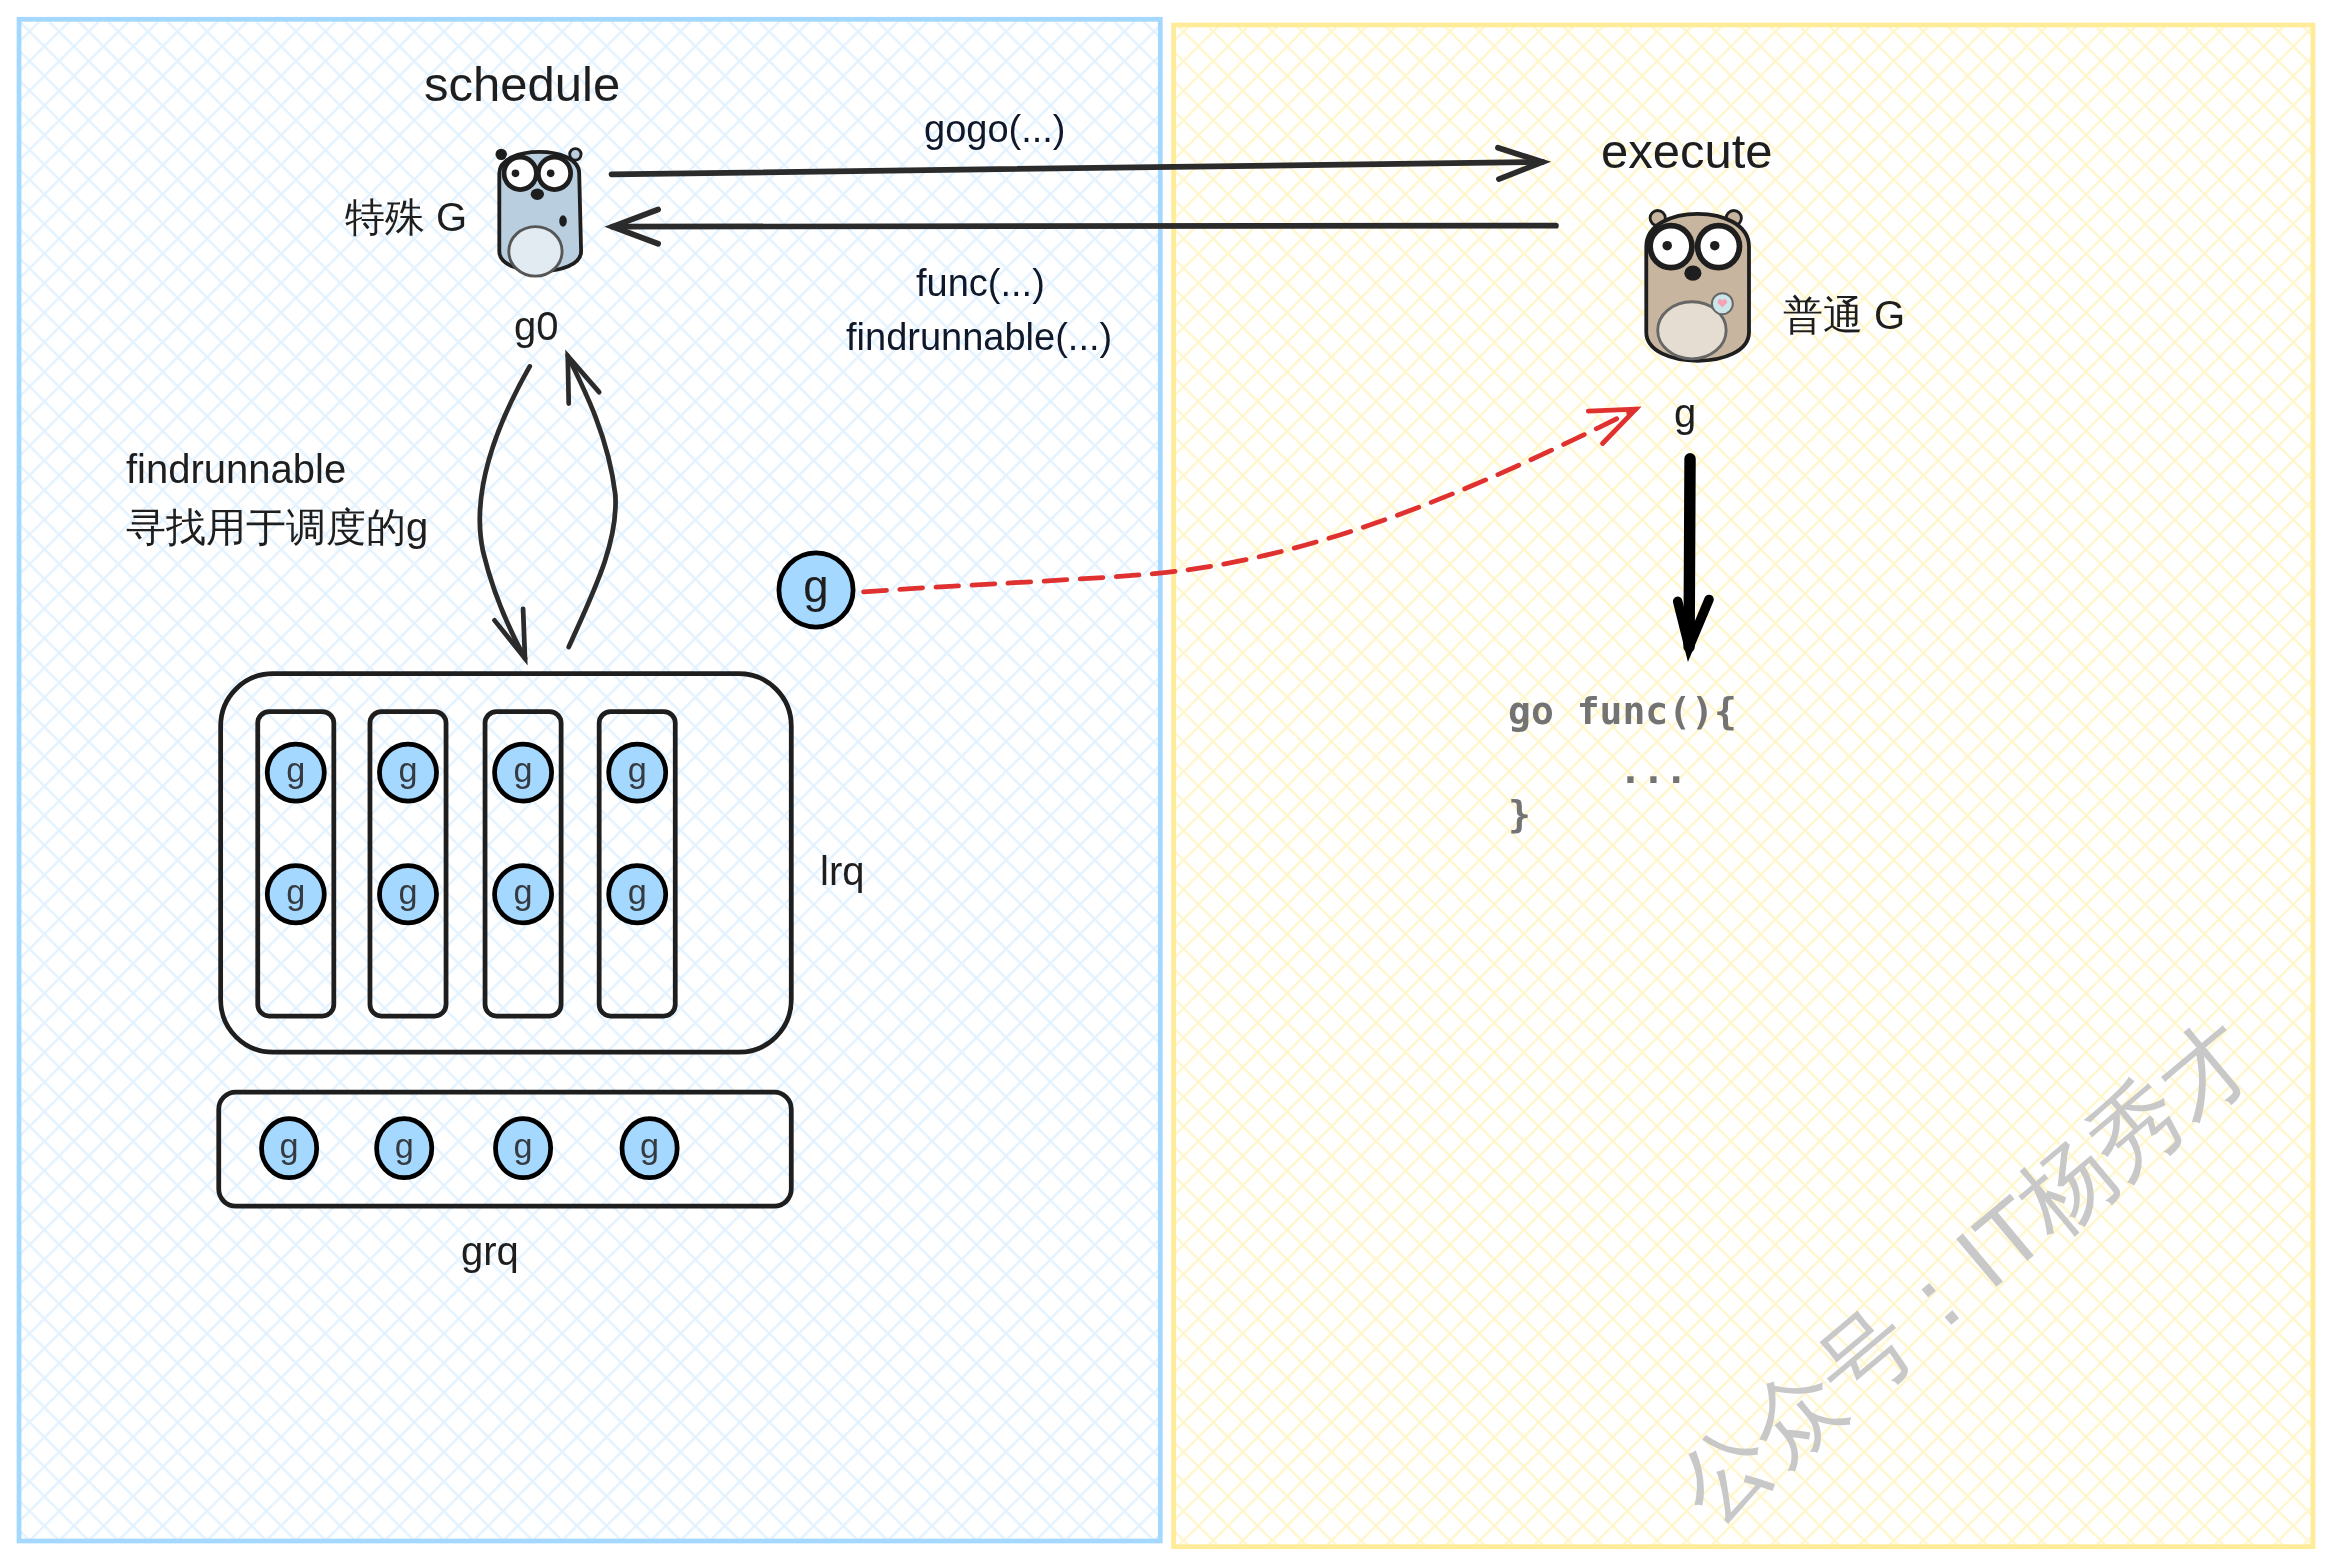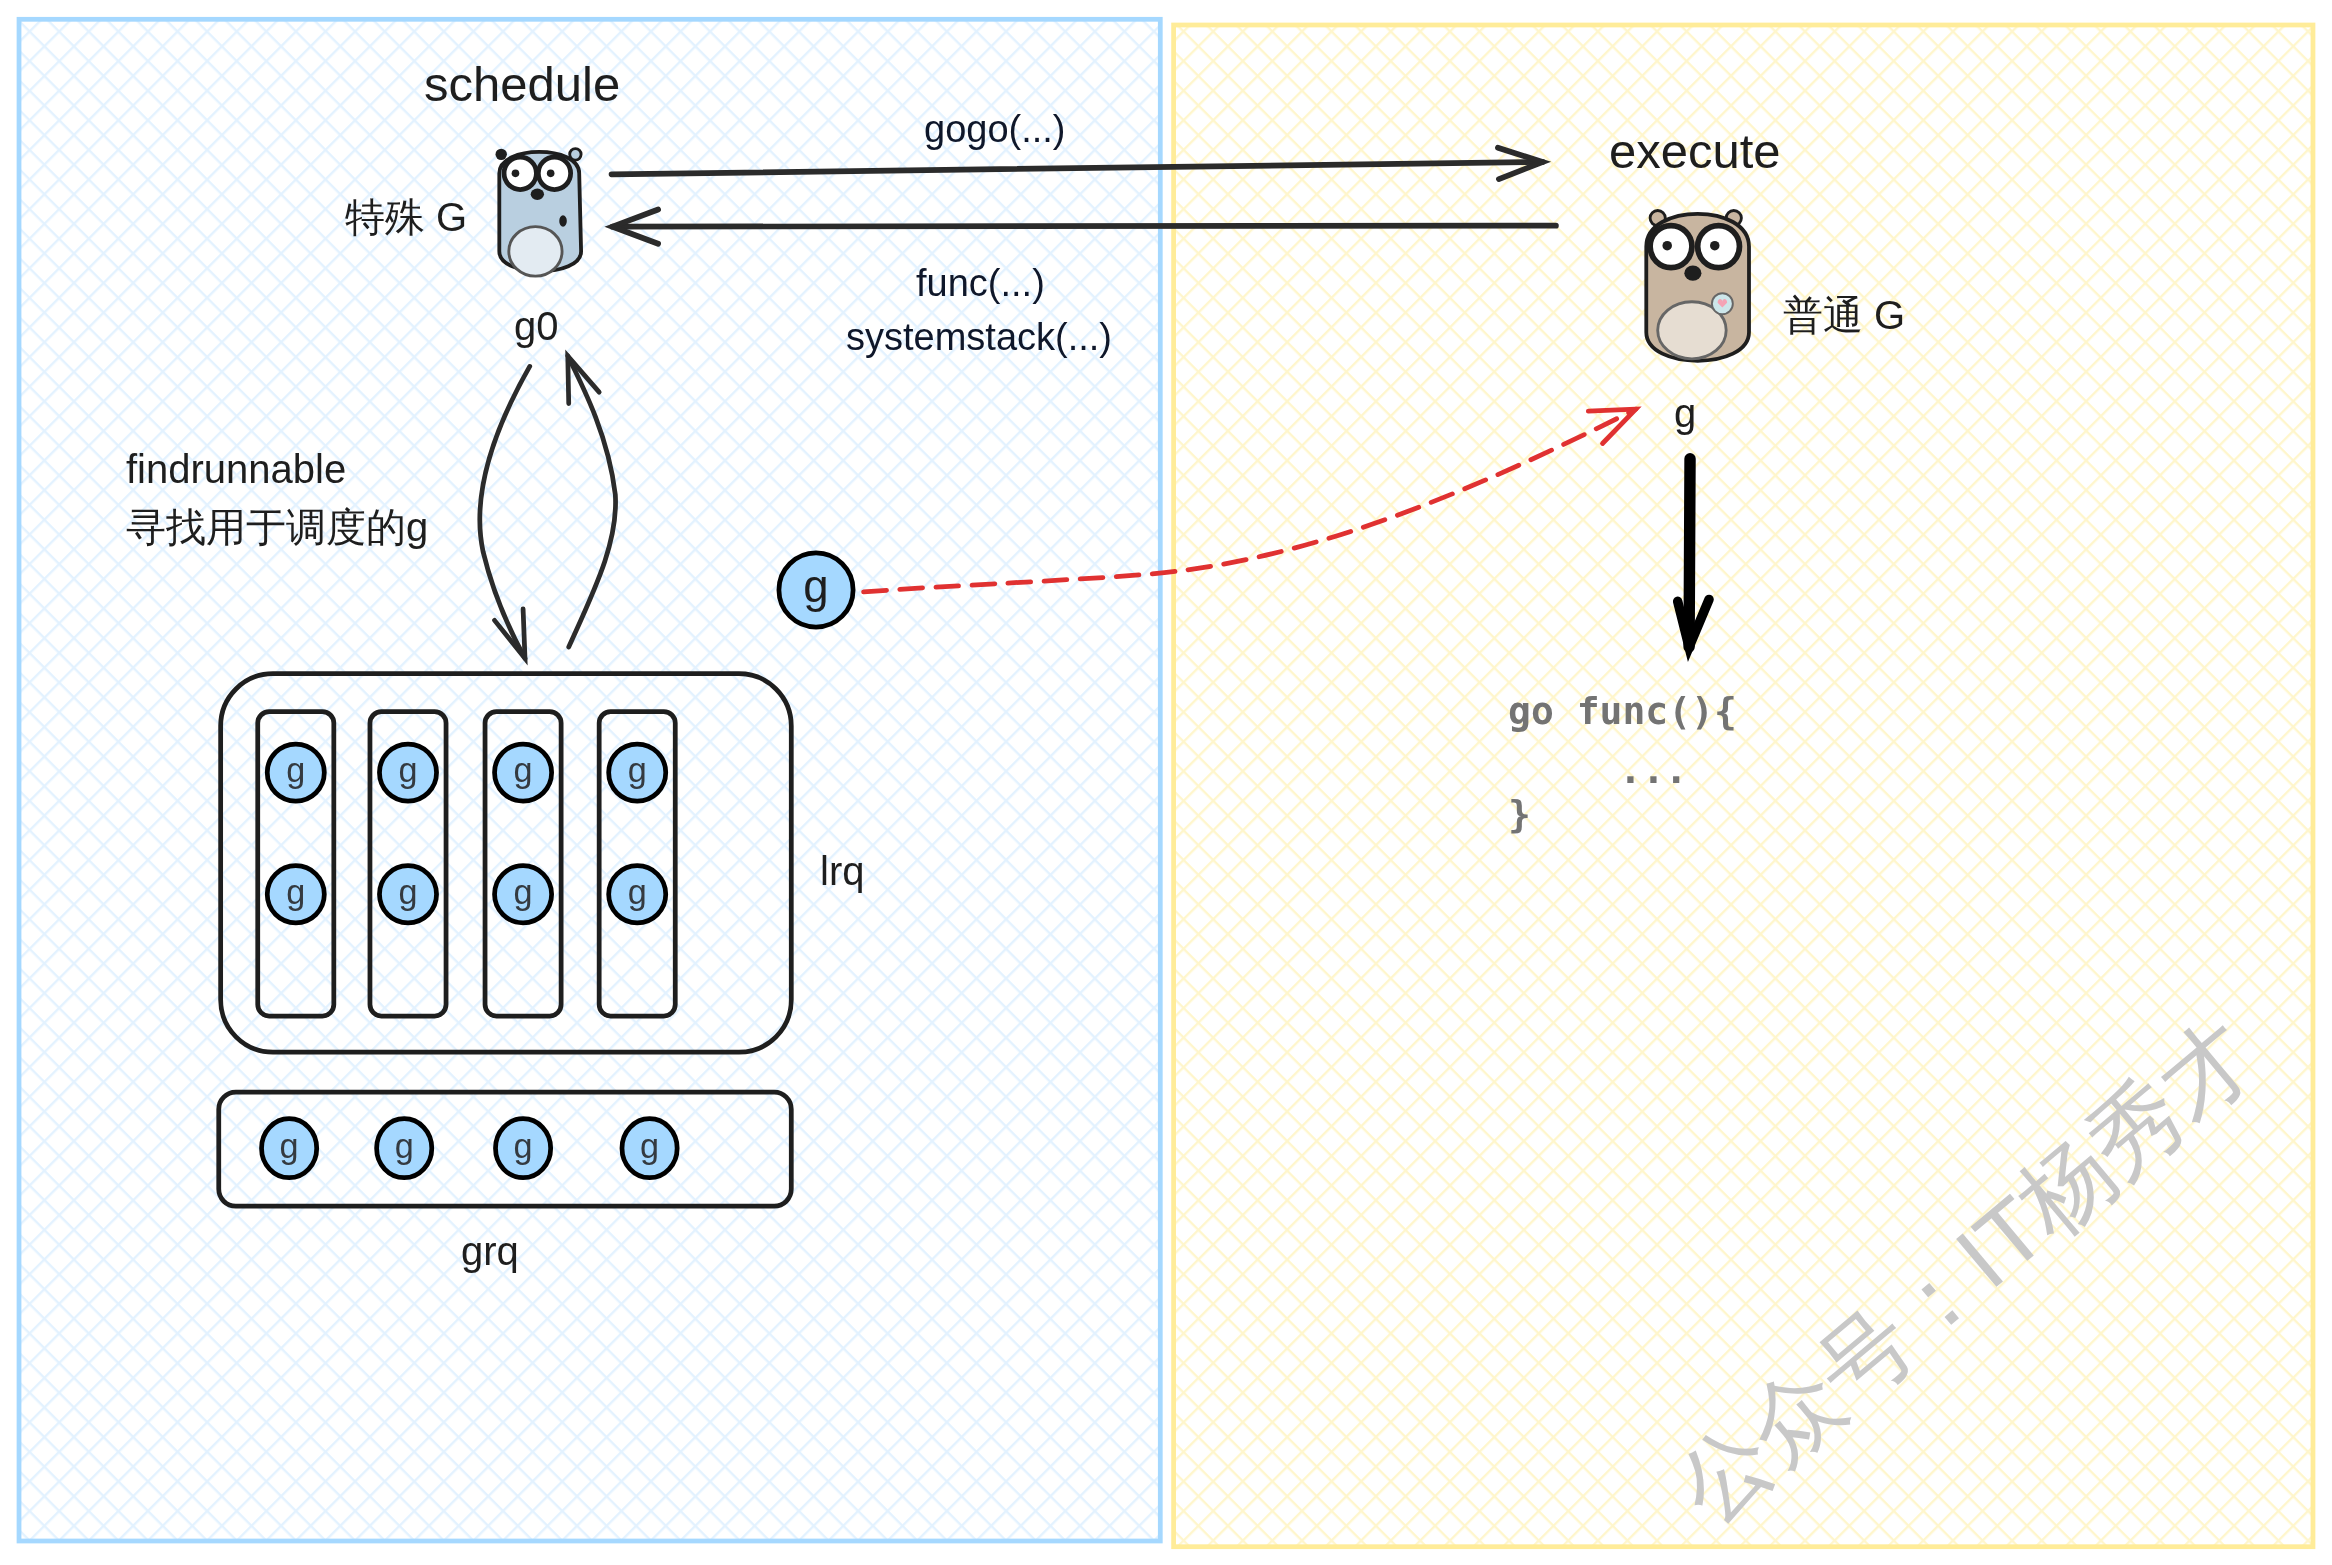--- a/index.html
+++ b/index.html
@@ -161,29 +161,29 @@
     <path d="M83 99 C83 94, 88 94, 88 98 C88 94, 93 94, 93 99 L88 104 Z" fill="#f4a3b5"></path>
   </g>
 </svg>
 
 <div class="txt title" style="left:424px; top:60px;">schedule</div>
 <div class="txt label" style="left:345px; top:197px;">特殊 G</div>
 <div class="txt label" style="left:514px; top:306px;">g0</div>
 
 <div class="txt red" style="left:924px; top:110px;">gogo(...)</div>
 <div class="txt red" style="left:916px; top:264px;">func(...)</div>
-<div class="txt red" style="left:846px; top:318px;">systemstack(...)</div>
+<div class="txt red" style="left:846px; top:318px;">findrunnable(...)</div>
 
 <div class="txt label" style="left:126px; top:449px;">findrunnable</div>
 <div class="txt label" style="left:126px; top:507px;">寻找用于调度的g</div>
 
 <div class="txt label" style="left:820px; top:851px;">lrq</div>
 <div class="txt label" style="left:449px; top:1231px;margin-left:12px;">grq</div>
 
-<div class="txt title" style="left:1601px; top:127px;margin-left:8px;">execute</div>
+<div class="txt title" style="left:1601px; top:127px;">execute</div>
 <div class="txt label" style="left:1783px; top:295px;">普通 G</div>
 <div class="txt label" style="left:1674px; top:393px;">g</div>
 
 <div class="txt code" style="left:1508px; top:692px;">go func(){</div>
 <div class="txt code" style="left:1619px; top:751px;">...</div>
 <div class="txt code" style="left:1508px; top:795px;">}</div>
 
 <div class="watermark" style="left:1731px; top:1427px;">公众号：IT杨秀才</div>
 
 

